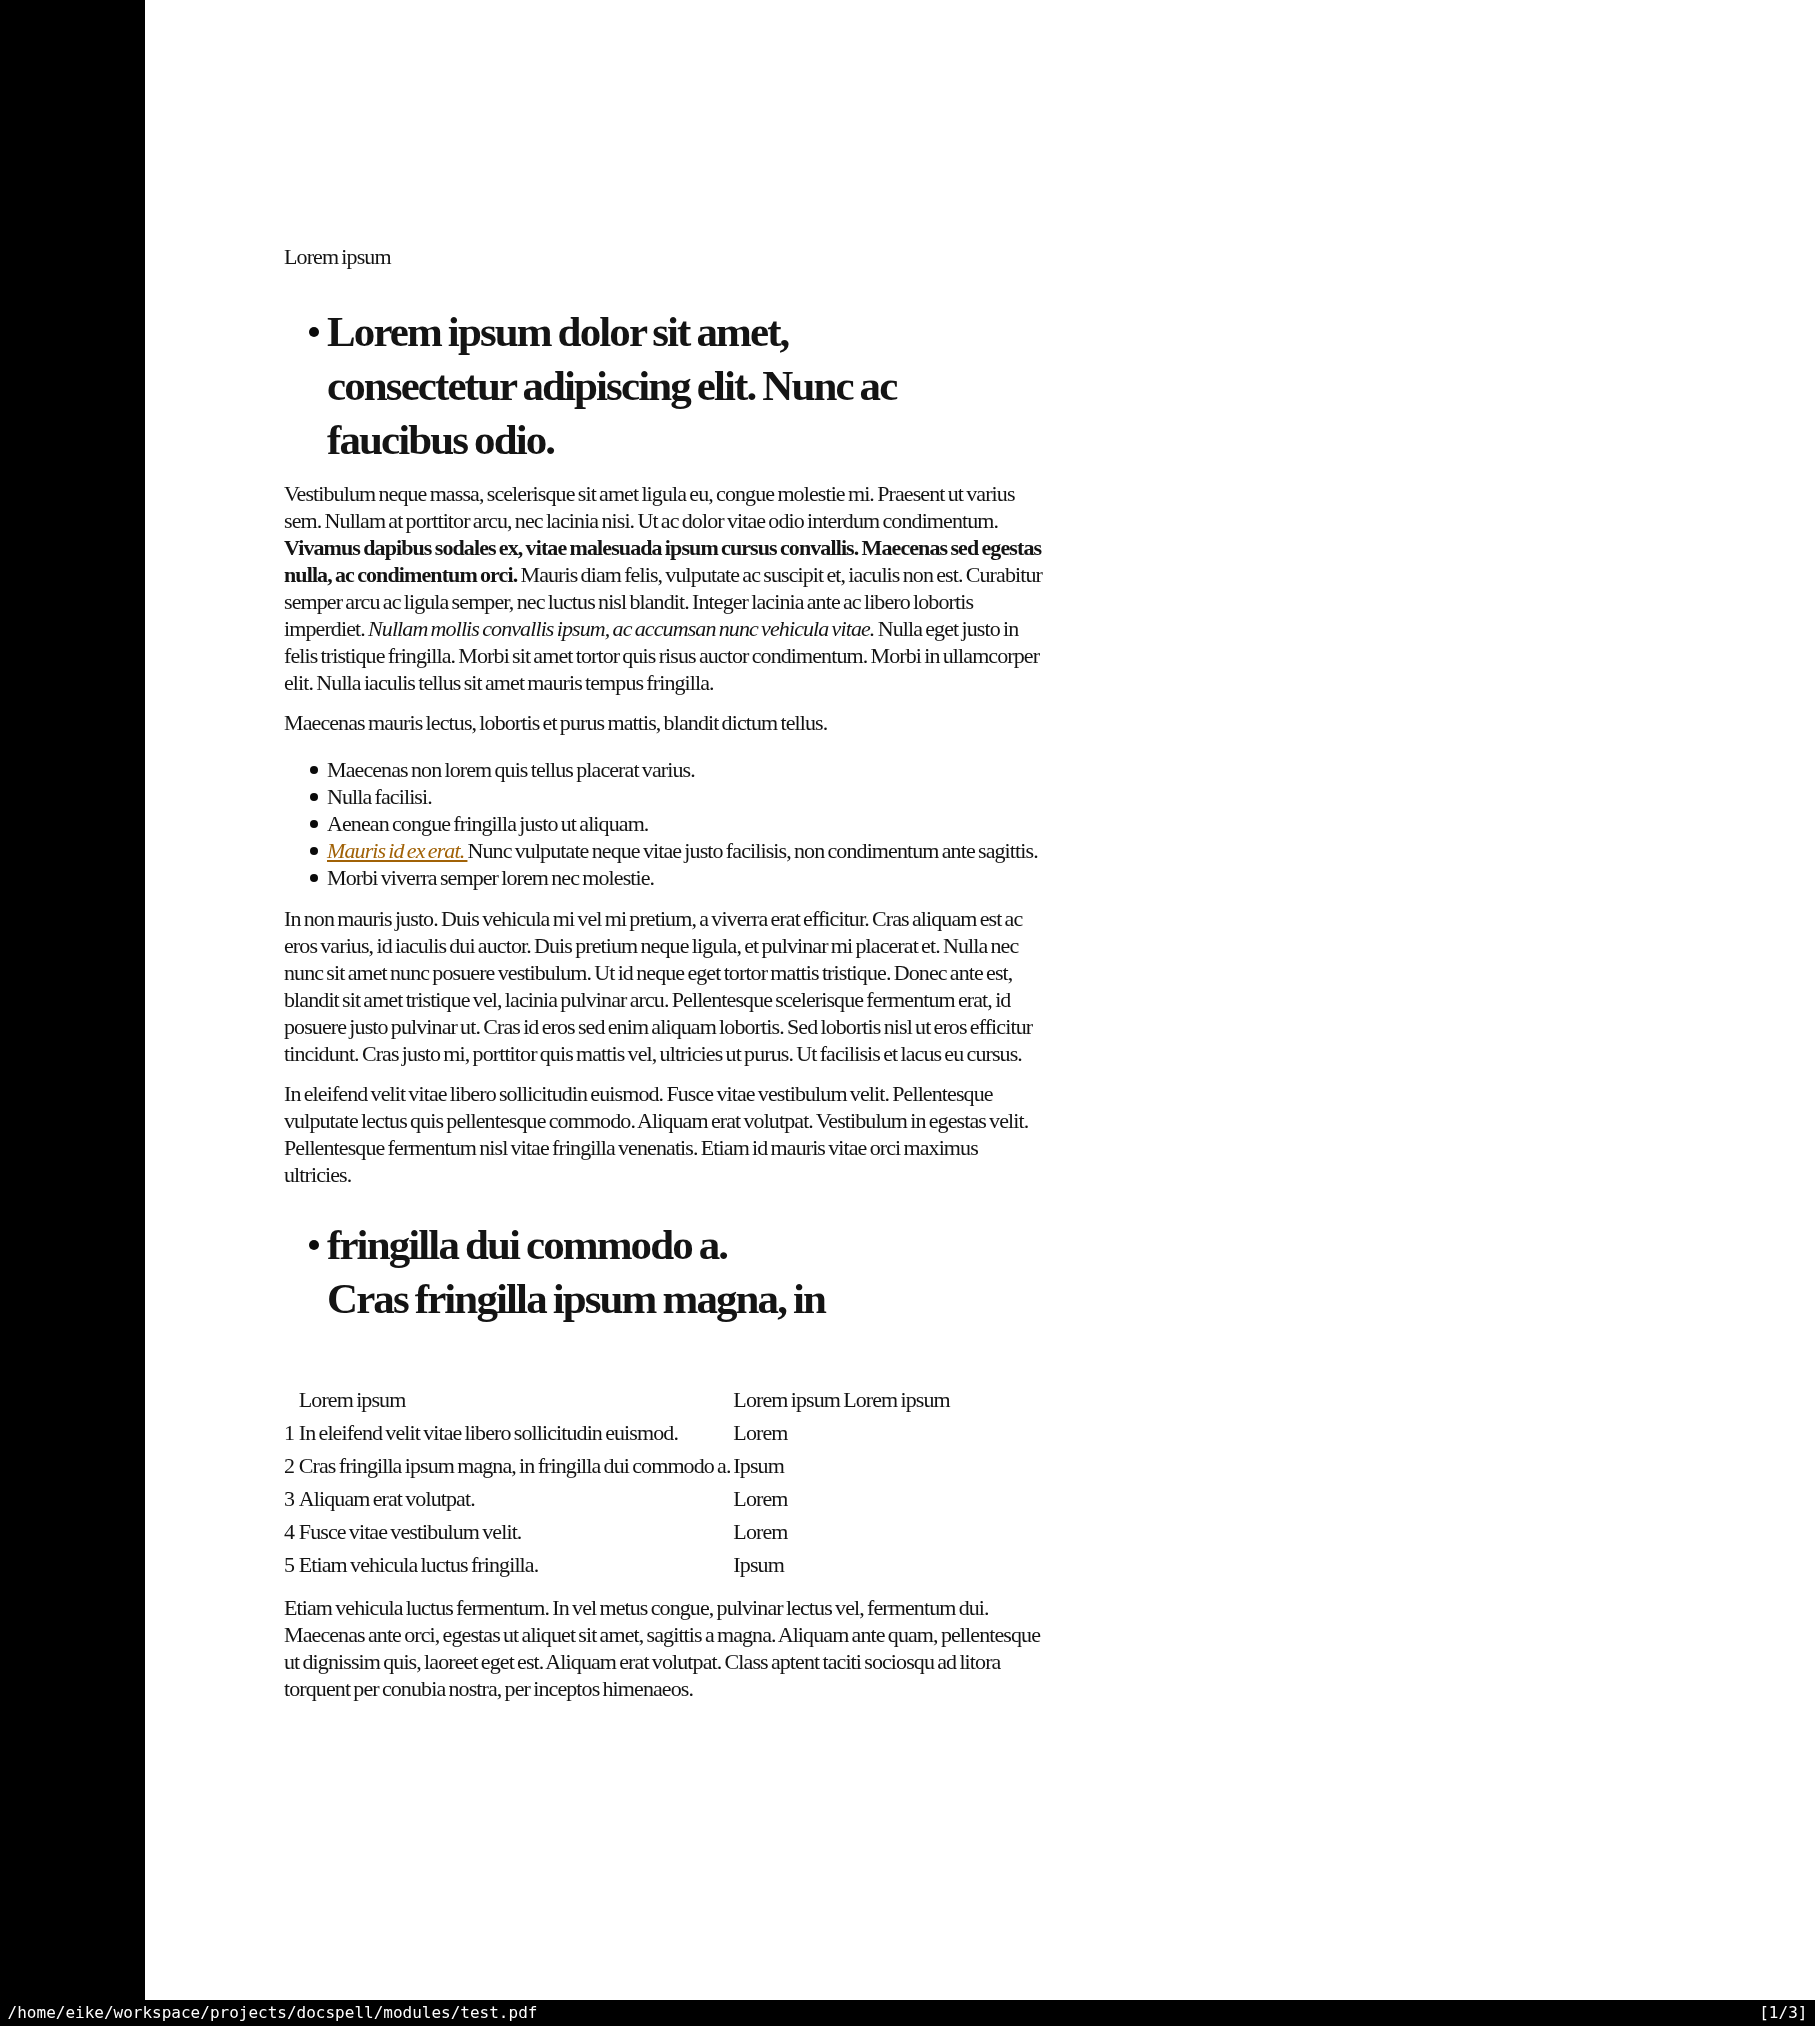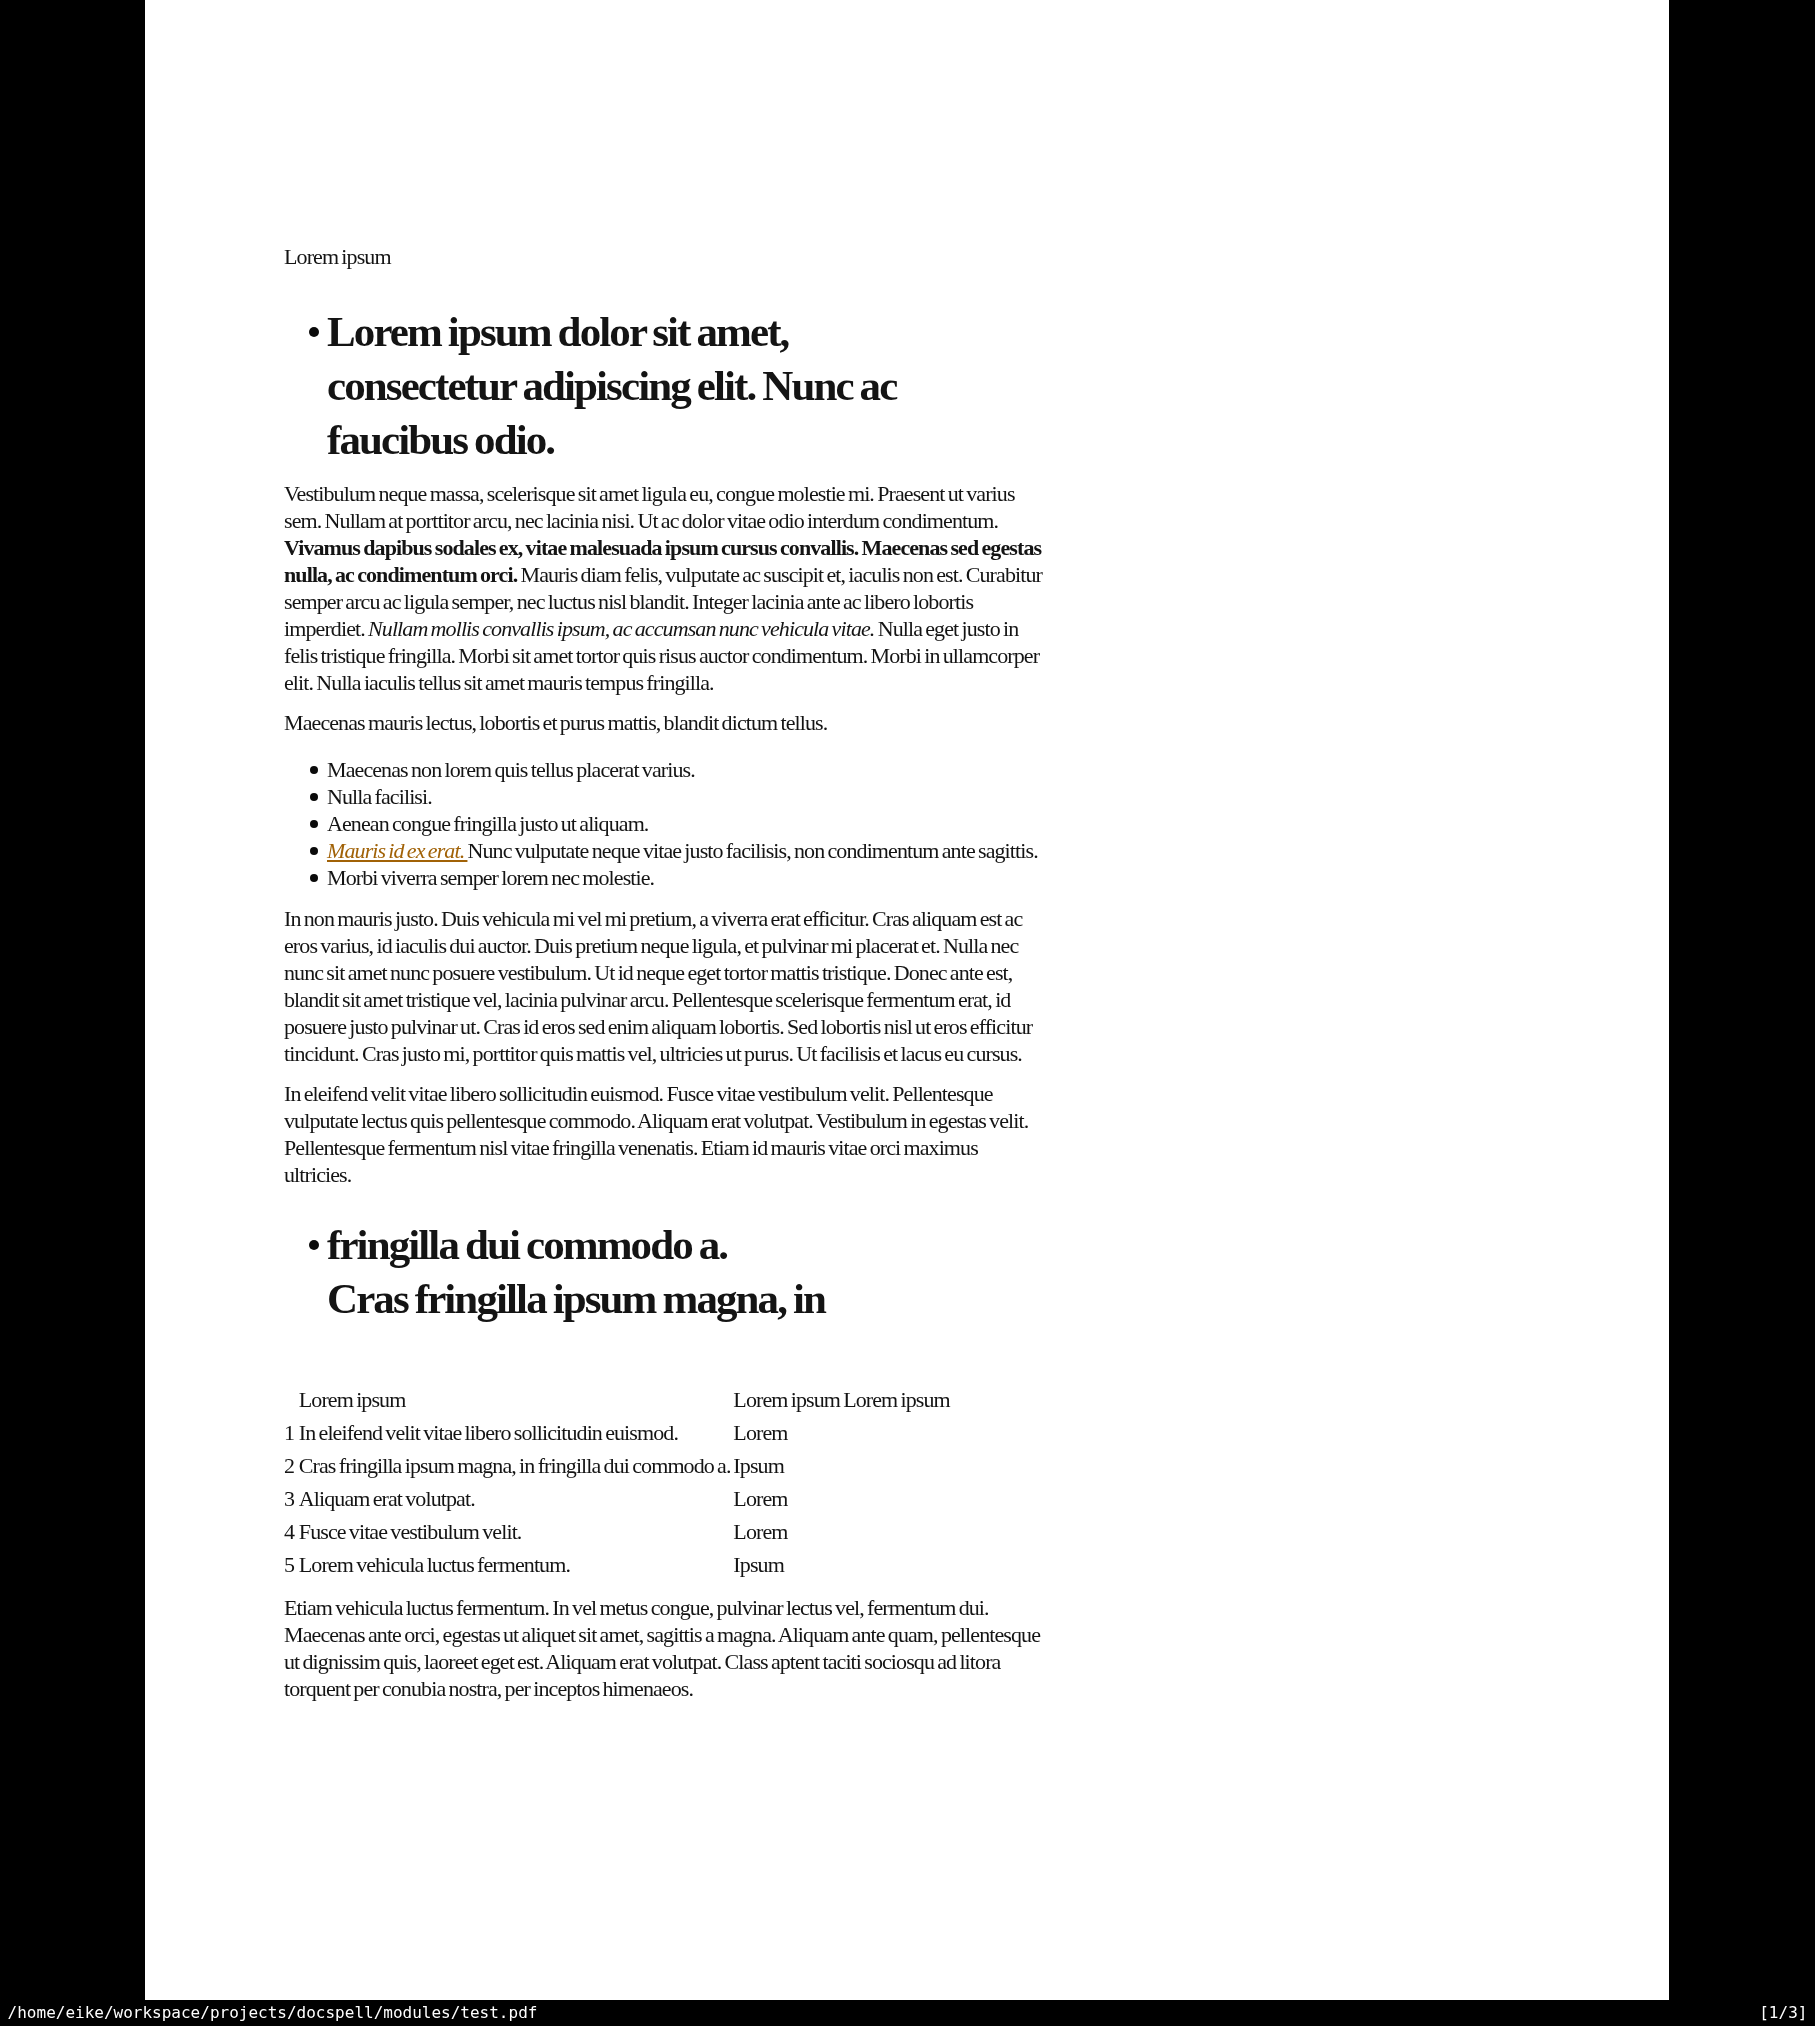--- a/index.html
+++ b/index.html
@@ -5,21 +5,21 @@
   html,body { margin:0; padding:0; }
   body {
     width:1815px; height:2026px;
     background:#000;
     position:relative;
     overflow:hidden;
     font-family:"Liberation Serif", serif;
   }
   .page {
     position:absolute; left:145px; top:0;
-    width:1524px; height:2000px;
+    width:1670px; height:2000px;
     background:#ffffff;
   }
   .content {
     position:absolute; left:139px; top:243px; width:763px;
     color:#141414;
     font-size:22px; line-height:27px;
     letter-spacing:-0.9px; word-spacing:-1.4px;
   }
   .intro-label { margin:0; }
 
@@ -134,21 +134,21 @@
         <td class="desc">Aliquam erat volutpat.</td>
         <td>Lorem</td>
       </tr>
       <tr>
         <td class="num">4</td>
         <td class="desc">Fusce vitae vestibulum velit.</td>
         <td>Lorem</td>
       </tr>
       <tr>
         <td class="num">5</td>
-        <td class="desc">Lorem vehicula luctus fermentum.</td>
+        <td class="desc">Etiam vehicula luctus fringilla.</td>
         <td>Ipsum</td>
       </tr>
     </tbody>
       </table>
 
     <p class="body p5">Etiam vehicula luctus fermentum. In vel metus congue, pulvinar lectus vel, fermentum dui. Maecenas ante orci, egestas ut aliquet sit amet, sagittis a magna. Aliquam ante quam, pellentesque ut dignissim quis, laoreet eget est. Aliquam erat volutpat. Class aptent taciti sociosqu ad litora torquent per conubia nostra, per inceptos himenaeos.</p>
 
   </div>
 </div>
 

